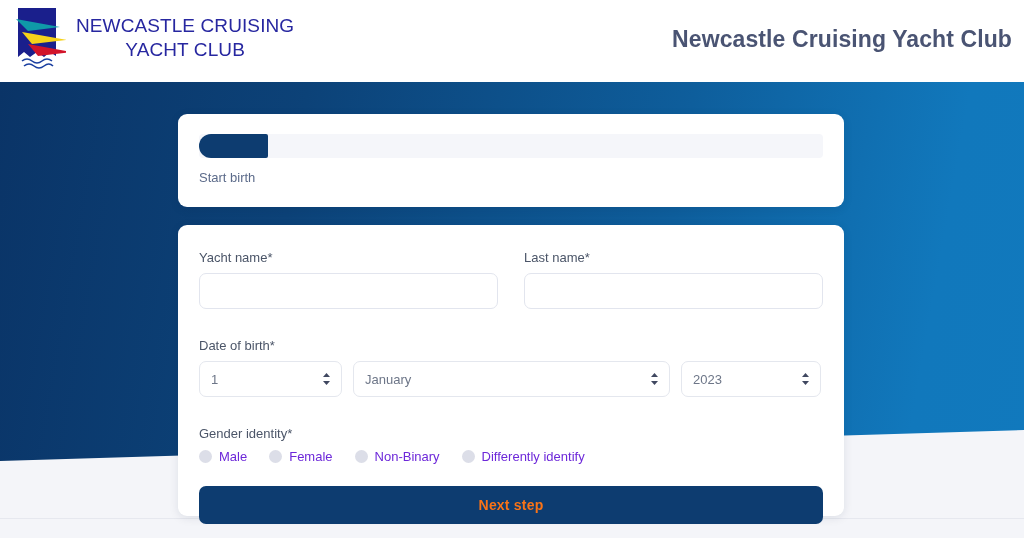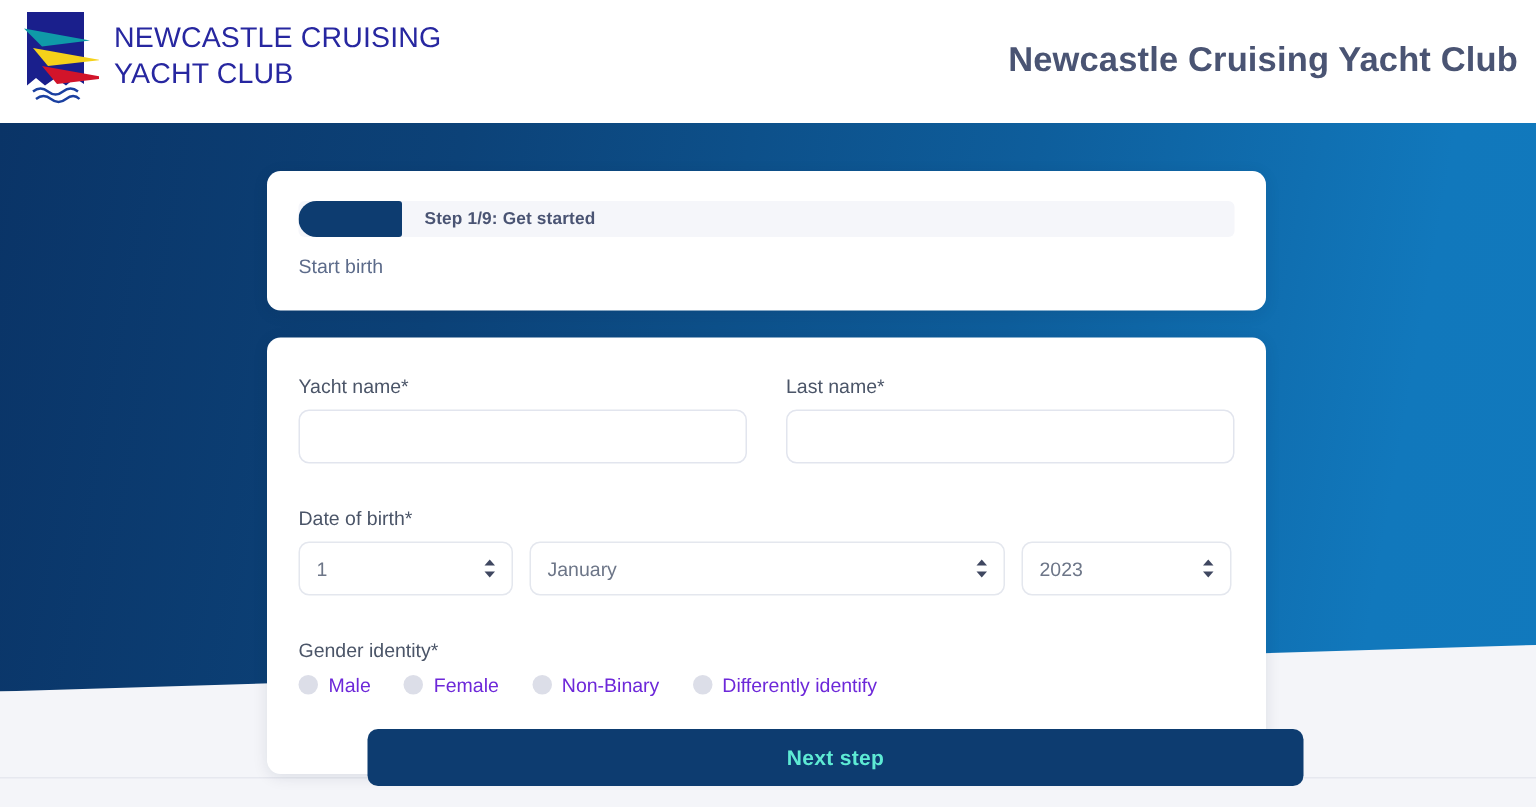--- a/index.html
+++ b/index.html
@@ -34,21 +34,21 @@
     align-items: center;
     gap: 10px;
   }
   .logo-mark { width: 56px; height: 64px; display: block; }
   .logo-text {
     color: #2727a0;
     font-size: 19px;
     font-weight: 400;
     line-height: 1.28;
     letter-spacing: .1px;
-    text-align: left;
+    text-align: center;
     white-space: pre-line;
   }
   .header-title {
     position: absolute;
     right: 12px; top: 26px;
     font-size: 23px;
     font-weight: bold;
     color: #4a5473;
     letter-spacing: .1px;
   }
@@ -206,29 +206,28 @@
     color: #6d28d9;
     white-space: nowrap;
   }
 
   .next-btn {
     display: block;
     width: 624px;
     height: 38px;
     margin-top: 22px;
     background: #0d3c70;
-    color: #5eead4;
+    color: #f97316;
     border: none;
     border-radius: 7px;
     font-size: 14px;
     font-weight: bold;
     font-family: "Liberation Sans", sans-serif;
     letter-spacing: .2px;
     cursor: pointer;
-    margin-left: 46px;
   }
 </style>
 </head>
 <body>
 
 <div id="page">
 
   <div class="bg-light-bottom"></div>
   <div class="bg-blue"></div>
   <div class="hr-divider"></div>
@@ -245,21 +244,20 @@
       </svg>
       <div class="logo-text">NEWCASTLE CRUISING
 YACHT CLUB</div>
     </div>
     <div class="header-title">Newcastle Cruising Yacht Club</div>
   </div>
 
   <div class="card card-progress">
     <div class="progress-track">
       <div class="progress-fill" style="width: 11%;"></div>
-      <div class="progress-label">Step 1/9: Get started</div>
     </div>
     <a class="start-again">Start birth</a>
   </div>
 
   <div class="card card-form">
 
     <div class="row">
       <div class="col">
         <label class="field-label">Yacht name*</label>
         <input class="text-input" type="text" placeholder="" style="">

